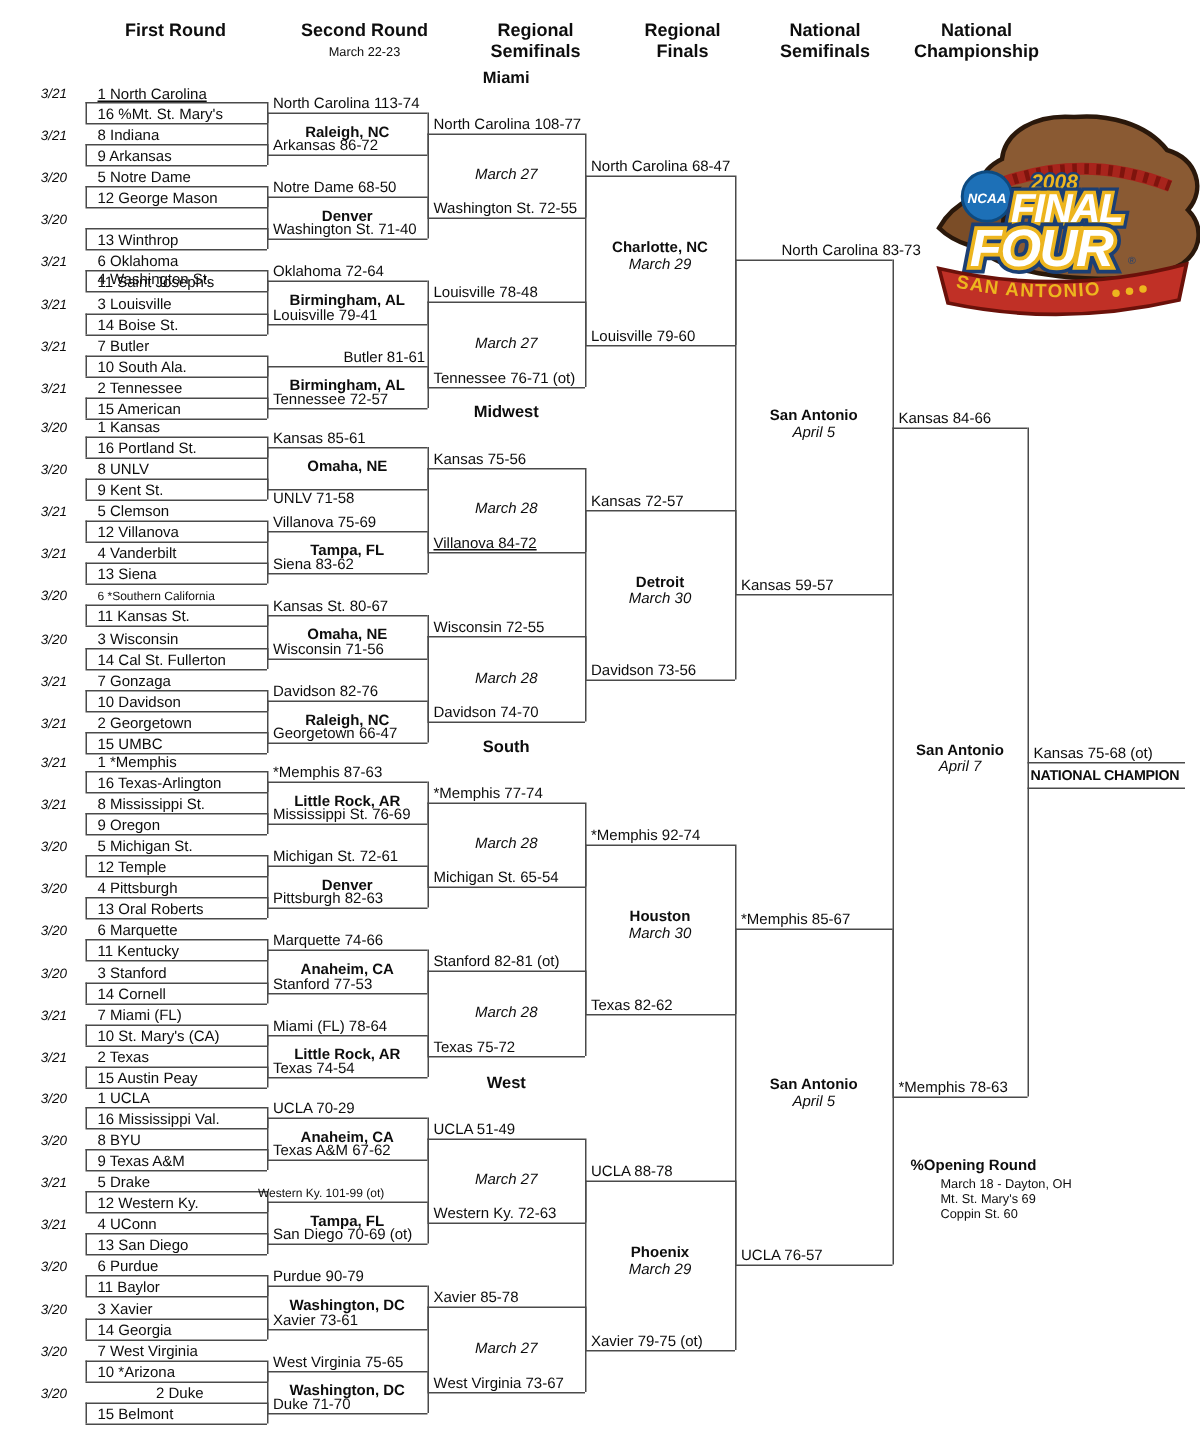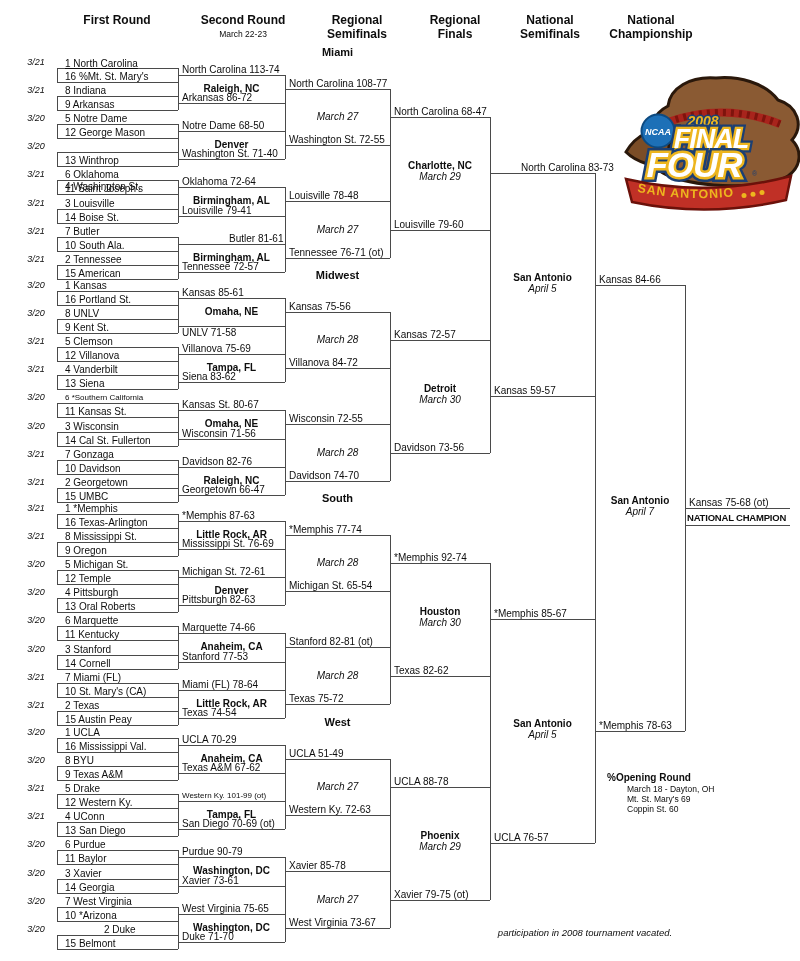--- a/index.html
+++ b/index.html
@@ -258,21 +258,21 @@
     <div class="t " style="left: 182px; top: 483.725px;">Georgetown 66-47</div>
     <div class="vl" style="left: 178px; top: 298.025px; height: 28.1px;"></div>
     <div class="vl" style="left: 285px; top: 298.025px; height: 28.1px;"></div>
     <div class="t b c" style="left: 178px; top: 306.075px; width: 107px;">Omaha, NE</div>
     <div class="hl" style="left: 285px; top: 312.075px; width: 105px;"></div>
     <div class="t " style="left: 289px; top: 301.075px;">Kansas 75-56</div>
     <div class="vl" style="left: 178px; top: 354.225px; height: 28.1px;"></div>
     <div class="vl" style="left: 285px; top: 354.225px; height: 28.1px;"></div>
     <div class="t b c" style="left: 178px; top: 362.275px; width: 107px;">Tampa, FL</div>
     <div class="hl" style="left: 285px; top: 368.275px; width: 105px;"></div>
-    <div class="t " style="left: 289px; top: 357.275px;">Villanova 84-72</div>
+    <div class="t " style="left: 289px; top: 357.275px; text-decoration: underline;">Villanova 84-72</div>
     <div class="vl" style="left: 178px; top: 410.425px; height: 28.1px;"></div>
     <div class="vl" style="left: 285px; top: 410.425px; height: 28.1px;"></div>
     <div class="t b c" style="left: 178px; top: 418.475px; width: 107px;">Omaha, NE</div>
     <div class="hl" style="left: 285px; top: 424.475px; width: 105px;"></div>
     <div class="t " style="left: 289px; top: 413.475px;">Wisconsin 72-55</div>
     <div class="vl" style="left: 178px; top: 466.625px; height: 28.1px;"></div>
     <div class="vl" style="left: 285px; top: 466.625px; height: 28.1px;"></div>
     <div class="t b c" style="left: 178px; top: 474.675px; width: 107px;">Raleigh, NC</div>
     <div class="hl" style="left: 285px; top: 480.675px; width: 105px;"></div>
     <div class="t " style="left: 289px; top: 469.675px;">Davidson 74-70</div>
@@ -441,21 +441,21 @@
     <div class="t " style="left: 182px; top: 734.025px;">UCLA 70-29</div>
     <div class="vl" style="left: 57px; top: 766.1px; height: 14.05px;"></div>
     <div class="vl" style="left: 178px; top: 766.1px; height: 14.05px;"></div>
     <div class="t i f9 c" style="left: 20px; top: 755.1px; width: 32px;">3/20</div>
     <div class="hl" style="left: 178px; top: 773.125px; width: 107px;"></div>
     <div class="t " style="left: 182px; top: 762.125px;">Texas A&amp;M 67-62</div>
     <div class="vl" style="left: 57px; top: 794.2px; height: 14.05px;"></div>
     <div class="vl" style="left: 178px; top: 794.2px; height: 14.05px;"></div>
     <div class="t i f9 c" style="left: 20px; top: 783.2px; width: 32px;">3/21</div>
     <div class="hl" style="left: 178px; top: 801.225px; width: 107px;"></div>
-    <div class="t sm" style="left: 182px; top: 790.225px;">Western Ky. 101-99 (ot)</div>
+    <div class="t sm" style="left: 172px; top: 790.225px;">Western Ky. 101-99 (ot)</div>
     <div class="vl" style="left: 57px; top: 822.3px; height: 14.05px;"></div>
     <div class="vl" style="left: 178px; top: 822.3px; height: 14.05px;"></div>
     <div class="t i f9 c" style="left: 20px; top: 811.3px; width: 32px;">3/21</div>
     <div class="hl" style="left: 178px; top: 829.325px; width: 107px;"></div>
     <div class="t " style="left: 182px; top: 818.325px; text-align: right;">San Diego 70-69 (ot)</div>
     <div class="vl" style="left: 57px; top: 850.4px; height: 14.05px;"></div>
     <div class="vl" style="left: 178px; top: 850.4px; height: 14.05px;"></div>
     <div class="t i f9 c" style="left: 20px; top: 839.4px; width: 32px;">3/20</div>
     <div class="hl" style="left: 178px; top: 857.425px; width: 107px;"></div>
     <div class="t " style="left: 182px; top: 846.425px;">Purdue 90-79</div>
@@ -527,14 +527,13 @@
     <div class="t b c" style="left: 595px; top: 495.125px; width: 90px;">San Antonio</div>
     <div class="t i c" style="left: 595px; top: 506.125px; width: 90px;">April 7</div>
     <div class="hl" style="left: 685px; top: 508.125px; width: 105px;"></div>
     <div class="t " style="left: 689px; top: 497.125px;">Kansas 75-68 (ot)</div>
     <div class="t nc" style="left: 687px; top: 512.125px;">NATIONAL CHAMPION</div>
     <div class="hl" style="left: 685px; top: 525.125px; width: 105px;"></div>
     <div class="t b" style="left: 607px; top: 772px;">%Opening Round</div>
     <div class="t f85" style="left: 627px; top: 784px;">March 18 - Dayton, OH</div>
     <div class="t f85" style="left: 627px; top: 794px;">Mt. St. Mary's 69</div>
     <div class="t f85" style="left: 627px; top: 804px;">Coppin St. 60</div>
-    <div class="t i c f95 sm" style="left: 440px; top: 927px; width: 290px;">participation in 2008 tournament vacated.</div>
   </div>
 
 </body></html>

